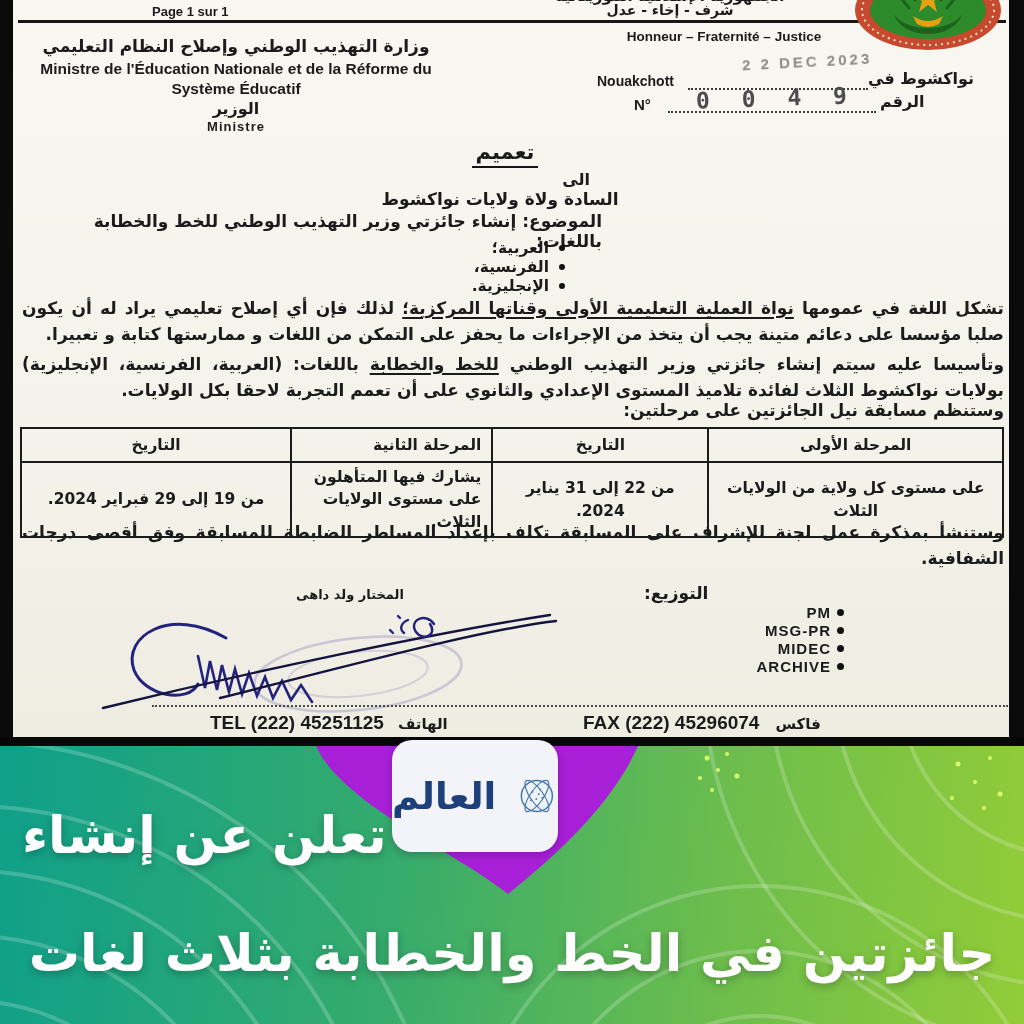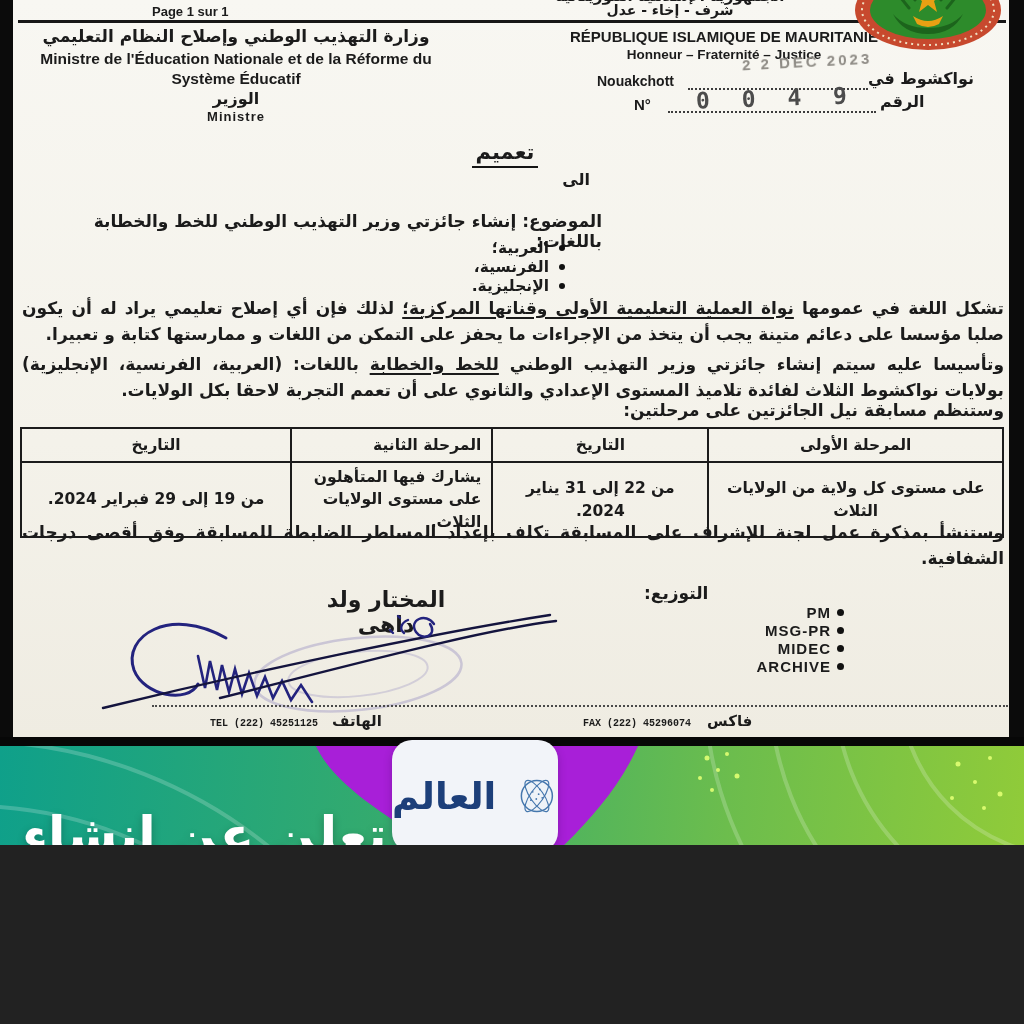--- a/index.html
+++ b/index.html
@@ -1,31 +1,31 @@
 <!DOCTYPE html>
 <html><head>
 <meta charset="utf-8">
 <style>
   html,body{margin:0;padding:0;background:#222;}
-  #canvas{position:relative;width:1024px;height:845px;overflow:hidden;background:#f6f4ee;
+  #canvas{position:relative;width:1024px;height:1024px;overflow:hidden;background:#f6f4ee;
           font-family:"DejaVu Sans",sans-serif;color:#1b1b1b;}
   .abs{position:absolute;}
   .latin{font-family:"Liberation Sans",sans-serif;}
   .b{font-weight:bold;}
   .rtl{direction:rtl;}
   
   #doc-page{position:absolute;left:0;top:0;width:1024px;height:737px;
             background:linear-gradient(180deg,#f8f7f2 0%,#f4f2ea 60%,#efece2 100%);}
   #edge-left{left:0;top:0;width:13px;height:737px;background:#0b0b0b;}
   #edge-right{left:1009px;top:0;width:15px;height:737px;background:#0b0b0b;}
   #page-label{left:152px;top:4px;font-size:13px;}
   #top-rule{left:18px;top:20px;width:988px;height:3px;background:#171717;}
   #republic-ar{left:520px;top:-13px;width:300px;text-align:center;font-size:15px;font-weight:bold;}
   #motto-ar{left:540px;top:2px;width:260px;text-align:center;font-size:14px;font-weight:bold;}
-  #hdr-left{left:26px;top:26px;width:420px;text-align:center;line-height:1.25;}
+  #hdr-left{left:26px;top:36px;width:420px;text-align:center;line-height:1.25;}
   #hdr-left .ar1{font-size:17px;font-weight:bold;}
   #hdr-left .fr1{font-size:15.5px;font-weight:bold;margin-top:2px;}
   #hdr-left .ar2{font-size:16px;font-weight:bold;margin-top:1px;}
   #hdr-left .fr2{font-size:13px;font-weight:bold;letter-spacing:1px;}
   #hdr-right{left:450px;top:28px;width:548px;text-align:center;line-height:1.2;}
   #hdr-right .fr1{font-size:15px;font-weight:bold;}
   #hdr-right .fr2{font-size:13.5px;font-weight:bold;margin-top:1px;}
   #date-stamp{left:742px;top:53px;font-size:15px;font-weight:bold;color:#8f8c86;
               letter-spacing:3px;transform:rotate(-3deg);filter:blur(.3px);}
   #city-fr{left:597px;top:73px;font-size:14px;}
@@ -57,26 +57,26 @@
   #stage-table td{height:60px;line-height:1.45;}
   #stage-table .c0{width:30%;} #stage-table .c1{width:22%;}
   #stage-table .c2{width:20.5%;text-align:right;} #stage-table .c3{width:27.5%;}
   #p4{top:520px;}
   #dist{left:640px;top:583px;width:218px;}
   #dist .dlabel{font-size:17px;font-weight:bold;text-align:left;direction:rtl;padding-left:4px;}
   #dist .drow{display:flex;direction:rtl;align-items:center;gap:6px;height:18px;
               justify-content:flex-start;padding-right:14px;}
   #dist .ddot{width:7px;height:7px;border-radius:50%;background:#111;flex:0 0 auto;}
   #dist .dtxt{font-family:"Liberation Sans",sans-serif;font-weight:bold;font-size:15px;letter-spacing:1px;}
-  #signer{left:296px;top:587px;width:180px;text-align:center;font-size:22px;font-weight:bold;}
+  #signer{left:296px;top:587px;width:180px;text-align:left;font-size:13px;font-weight:bold;}
   #sig-svg{left:78px;top:598px;}
   #dotted-sep{left:152px;top:705px;width:856px;border-top:2px dotted #4a4a4a;}
   #tel-row{left:210px;top:712px;display:flex;gap:14px;align-items:baseline;}
   #fax-row{left:583px;top:712px;display:flex;gap:16px;align-items:baseline;}
-  .foot-num{font-family:Liberation Mono, monospace;font-weight:bold;font-size:10px;}
+  .foot-num{font-family:Liberation Sans, sans-serif;font-weight:bold;font-size:19px;}
   .foot-ar{font-size:15px;font-weight:bold;}
   
   #black-bar{left:0;top:737px;width:1024px;height:9px;background:#070707;}
   #banner{left:0;top:746px;width:1024px;height:278px;
           background:linear-gradient(95deg,#0fa08a 0%,#35ab6d 38%,#6cbd4d 70%,#92cc38 100%);}
   #arcs{position:absolute;left:0;top:0;width:1024px;height:278px;}
   #chevron{position:absolute;left:0;top:0;width:1024px;height:278px;}
   #logo-badge{position:absolute;left:392px;top:-6px;width:166px;height:112px;background:#f2f4f9;
               border-radius:20px;display:flex;align-items:center;justify-content:center;
               gap:20px;box-shadow:0 3px 8px rgba(40,0,60,.25);}
@@ -101,21 +101,20 @@
     <div id="motto-ar" class="abs rtl">شرف - إخاء - عدل</div>
 
     <div id="hdr-left" class="abs">
       <div class="ar1 rtl">وزارة التهذيب الوطني وإصلاح النظام التعليمي</div>
       <div class="fr1 latin">Ministre de l'Éducation Nationale et de la Réforme du Système Éducatif</div>
       <div class="ar2 rtl">الوزير</div>
       <div class="fr2 latin">Ministre</div>
     </div>
 
     <div id="hdr-right" class="abs">
-      <div class="fr1 latin">RÉPUBLIQUE ISLAMIQUE DE MAURITANIE</div>
       <div class="fr2 latin">Honneur – Fraternité – Justice</div>
     </div>
 
     <div id="date-stamp" class="abs latin">2 2 DEC 2023</div>
     <div id="city-fr" class="abs latin b">Nouakchott</div>
     <div id="dots-1" class="abs"></div>
     <div id="city-ar" class="abs rtl">نواكشوط في</div>
     <div id="num-fr" class="abs latin b">N°</div>
     <div id="dots-2" class="abs"></div>
     <div id="num-ar" class="abs rtl">الرقم</div>
@@ -126,20 +125,21 @@
       <ellipse cx="75" cy="30" rx="66" ry="35" fill="none" stroke="#f0dfc2" stroke-width="2" stroke-dasharray="2 4"></ellipse>
       <ellipse cx="75" cy="30" rx="58" ry="29" fill="#2d8b2b"></ellipse>
       <path d="M40 34 q12 14 35 14 q23 0 35 -14 q-10 20 -35 20 q-25 0 -35 -20z" fill="#1c641c"></path>
       <path d="M60 36 q15 10 30 0 l-4 8 q-11 6 -22 0z" fill="#e8a013"></path>
       <polygon points="75,4 79,14 90,14 81,21 84,32 75,25 66,32 69,21 60,14 71,14" fill="#e8a013"></polygon>
       <path d="M48 18 l8 10 M102 18 l-8 10 M56 10 l6 10 M94 10 l-6 10" stroke="#1c641c" stroke-width="3" stroke-linecap="round"></path>
     </svg>
 
     <div id="circ-title" class="abs rtl"><span>تعميم</span></div>
     <div id="to-label" class="abs rtl">الى</div>
+    <div id="recipients" class="abs rtl">السادة ولاة ولايات نواكشوط</div>
     <div id="subject" class="abs rtl">الموضوع: إنشاء جائزتي وزير التهذيب الوطني للخط والخطابة باللغات:</div>
 
     <div id="langs" class="abs rtl">
       <div class="lrow">
         <span class="dot"></span>
         <span>العربية؛</span>
       </div>
       <div class="lrow">
         <span class="dot"></span>
         <span>الفرنسية،</span>

